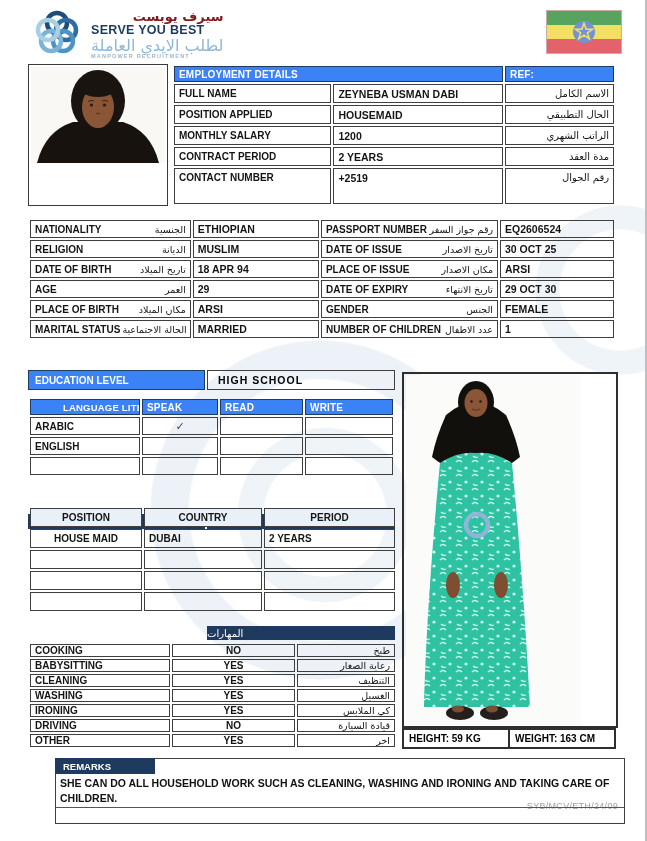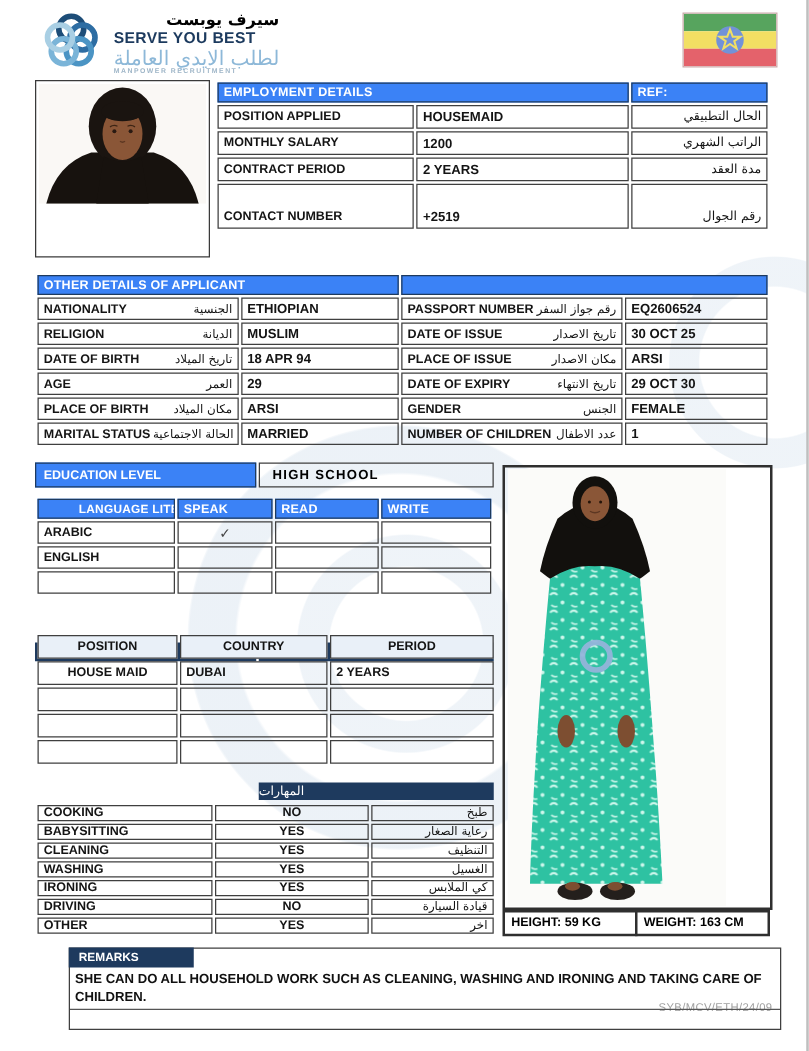--- a/index.html
+++ b/index.html
@@ -22,42 +22,42 @@
   .wm1{left:150px;top:340px;width:340px;height:340px;
     background:radial-gradient(circle,transparent 54%,rgba(122,162,200,.14) 55%,rgba(122,162,200,.14) 70%,transparent 71%);}
   .wm2{left:235px;top:425px;width:180px;height:180px;
     background:radial-gradient(circle,transparent 48%,rgba(122,162,200,.12) 49%,rgba(122,162,200,.12) 68%,transparent 69%);}
   .wm3{left:535px;top:205px;width:170px;height:170px;
     background:radial-gradient(circle,transparent 50%,rgba(122,162,200,.12) 51%,rgba(122,162,200,.12) 70%,transparent 71%);}
 
   
   .logo{position:absolute;left:30px;top:6px;display:flex;align-items:center;gap:7px;}
   .logo-text{display:flex;flex-direction:column;line-height:1.08;}
-  .logo-ar1{color:#000000;font-weight:bold;font-size:13px;}
+  .logo-ar1{color:#7f1d1d;font-weight:bold;font-size:13px;}
   .logo-en{color:#1c3a5e;font-weight:bold;font-size:12.5px;letter-spacing:.3px;}
   .logo-ar2{color:#8db8d8;font-size:16px;}
   .logo-tag{color:#9fb6c8;font-weight:bold;font-size:5.5px;letter-spacing:1.2px;}
   .flag{position:absolute;left:546px;top:10px;width:76px;height:44px;border:1px solid #caa;box-sizing:border-box;}
 
   
   table{border-collapse:separate;border-spacing:2px;table-layout:fixed;position:absolute;}
   td{border:1px solid #3f3f3f;font-size:10px;padding:0 4px;height:18px;
      background:transparent;color:#141414;overflow:hidden;white-space:nowrap;box-sizing:border-box;}
   td.navy,.navy{background:#3b82f6;color:#ffffff;border:1px solid #1e3a5e;}
   td.hdr{font-weight:bold;font-size:10px;letter-spacing:.2px;}
   .lbl{font-weight:600;}
   .val{font-weight:700;font-size:10.5px;}
   .dual{display:flex;justify-content:space-between;align-items:center;gap:2px;}
   .dual .ar{font-size:9.5px;white-space:nowrap;}
   .center{text-align:center;}
   .right{text-align:right;}
 
   
   #emp-table{left:172px;top:64px;width:444px;}
-  #emp-table td.tall{height:36px;vertical-align:top;padding-top:20px;}
+  #emp-table td.tall{height:36px;vertical-align:top;padding-top:3px;}
   
   #other-table{left:28px;top:218px;width:588px;}
   
   .edu-row{position:absolute;left:28px;top:370px;display:flex;gap:2px;}
   .edu-label{width:177px;height:20px;font-size:10px;font-weight:bold;display:flex;align-items:center;padding-left:6px;box-sizing:border-box;}
   .edu-value{width:188px;height:20px;border:1px solid #3f3f3f;font-size:10.5px;font-weight:700;display:flex;align-items:center;padding-left:10px;box-sizing:border-box;letter-spacing:1px;}
   
   #lang-table{left:28px;top:397px;width:367px;}
   #lang-table td.h{font-size:9.5px;padding-left:32px;}
   .check{color:#444;font-size:11px;}
@@ -147,20 +147,25 @@
         <col style="width:156px">
         <col style="width:168px">
         <col style="width:108px">
       </colgroup>
     <tbody>
         <tr>
       <td colspan="2" class="navy hdr" style="height:16px">EMPLOYMENT DETAILS</td>
       <td class="navy hdr" style="height:16px">REF:</td>
     </tr>
     <tr>
+      <td class="lbl" style="height:19px">FULL NAME</td>
+      <td class="val">ZEYNEBA USMAN DABI</td>
+      <td class="ar right">الاسم الكامل</td>
+    </tr>
+    <tr>
       <td class="lbl" style="height:19px">POSITION APPLIED</td>
       <td class="val">HOUSEMAID</td>
       <td class="ar right">الحال التطبيقي</td>
     </tr>
     <tr>
       <td class="lbl" style="height:19px">MONTHLY SALARY</td>
       <td class="val">1200</td>
       <td class="ar right">الراتب الشهري</td>
     </tr>
     <tr>
@@ -177,24 +182,20 @@
     </table>
 
   <table id="other-table">
     <colgroup>
         <col style="width:158px">
         <col style="width:124px">
         <col style="width:174px">
         <col style="width:112px">
       </colgroup>
     <tbody>
-        <tr>
-      <td colspan="2" class="navy hdr" style="height:16px">OTHER DETAILS OF APPLICANT</td>
-      <td colspan="2" class="navy" style="height:16px"></td>
-    </tr>
     <tr>
       <td>
             <div class="dual">
               <span class="lbl">NATIONALITY</span>
               <span class="ar">الجنسية</span>
             </div>
           </td>
       <td class="val">ETHIOPIAN</td>
       <td>
             <div class="dual">

